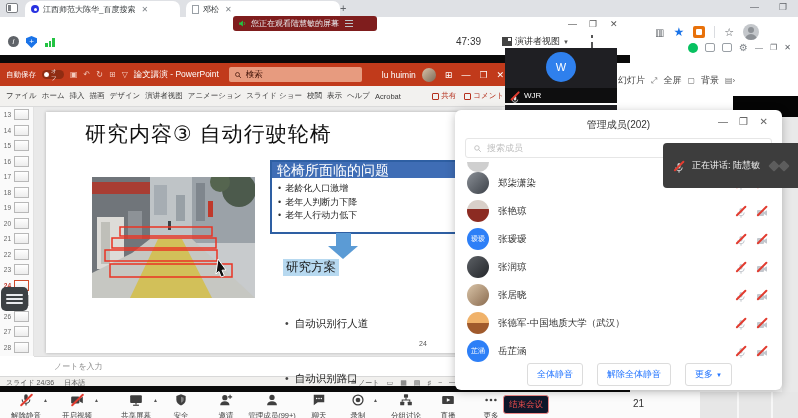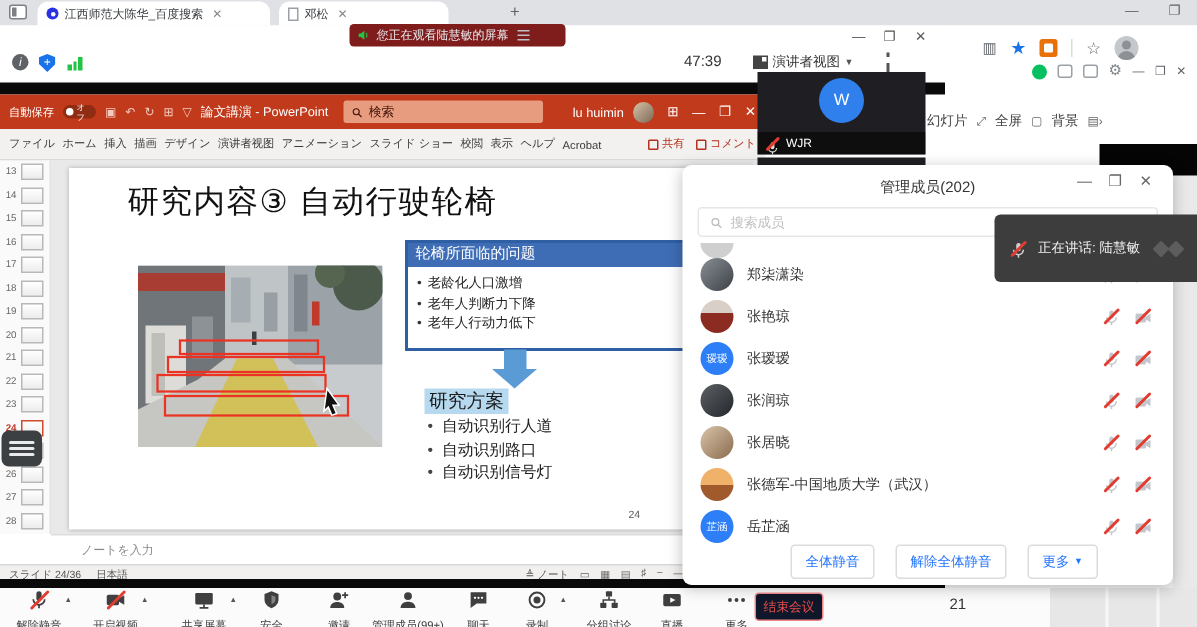--- a/index.html
+++ b/index.html
@@ -115,30 +115,30 @@
   .float-widget i{height:1.5px;background:#e8eaed;border-radius:1px;}
 
   .canvas{left:34px;top:107px;width:476px;height:249px;background:#e9e9e9;}
   .slide{left:46px;top:112px;width:436px;height:241px;background:#fff;box-shadow:0 0 3px rgba(0,0,0,.25);z-index:2;}
   .scrollv{left:502px;top:107px;width:6px;height:249px;background:#f0f0f0;}
   .scrollv i{position:absolute;left:1px;top:6px;width:4px;height:55px;background:#c6c6c6;border-radius:2px;}
 
   .s-title{left:85px;top:120px;font-size:21px;color:#111;font-weight:500;letter-spacing:1px;z-index:3;}
   .street{left:92px;top:177px;width:163px;height:121px;z-index:3;}
   .problem-box{left:270px;top:160px;width:192px;height:74px;border:2px solid #2e5fa3;background:#fff;z-index:3;}
-  .problem-head{height:16px;background:#3f6db5;color:#fff;font-size:10px;line-height:16px;padding-left:5px;}
+  .problem-head{height:16px;background:#3f6db5;color:#fff;font-size:14px;line-height:16px;padding-left:5px;}
   .problem-body{padding:4px 4px 0 6px;}
   .p-li{font-size:9px;color:#222;line-height:13.5px;display:flex;gap:4px;}
   .p-li::before{content:"•";color:#333;}
   .big-arrow{left:328px;top:233px;z-index:3;}
   .big-arrow .shaft{width:15px;height:13px;background:#5b9bd5;margin:0 auto;}
   .big-arrow .head{width:0;height:0;border-left:15px solid transparent;border-right:15px solid transparent;border-top:13px solid #5b9bd5;}
   .plan-title{left:283px;top:259px;background:#b7d9f0;font-size:12.5px;color:#1a1a1a;padding:0 3px;z-index:3;font-weight:500;}
   .plan-list{left:285px;top:277px;z-index:3;}
-  .plan-li{font-size:10.5px;color:#222;line-height:15.5px;display:flex;gap:6px;}
+  .plan-li{font-size:10.5px;color:#222;line-height:15.5px;display:flex;gap:6px;margin-top:39px;}
   .plan-li::before{content:"•";color:#444;}
   .pagenum{left:419px;top:340px;font-size:7px;color:#555;z-index:3;}
 
   .notesbar{left:34px;top:356px;width:476px;height:20px;background:#fff;border-top:1px solid #ddd;
     display:flex;align-items:center;padding-left:20px;}
   .notesbar span{font-size:8px;color:#8a8a8a;}
   .statusbar{left:0;top:376px;width:510px;height:12px;background:#f1f0ee;border-top:1px solid #d8d8d8;
     display:flex;align-items:center;padding:0 6px;gap:10px;}
   .statusbar .st{font-size:7px;color:#555;white-space:nowrap;}
   .st-right{margin-left:auto;display:flex;align-items:center;gap:7px;}
@@ -265,21 +265,21 @@
   
   <div class="abs tabstrip">
     <div class="abs win-ico">
         <i></i>
       </div>
     <div class="tab" style="left:25px;width:155px">
       <span class="fav-blue"></span>
       <span class="t-label">江西师范大陈华_百度搜索</span>
       <span class="t-close">✕</span>
     </div>
-    <div class="tab" style="left:186px;width:113px">
+    <div class="tab" style="left:186px;width:154px">
       <span class="fav-doc"></span>
       <span class="t-label">邓松</span>
       <span class="t-close">✕</span>
     </div>
     <span class="abs newtab" style="left:340px;top:2px">+</span>
     <span class="abs strip-ctl" style="left:750px;top:2px">—</span>
     <span class="abs strip-ctl" style="left:779px;top:2px">❐</span>
   </div>
 
   

